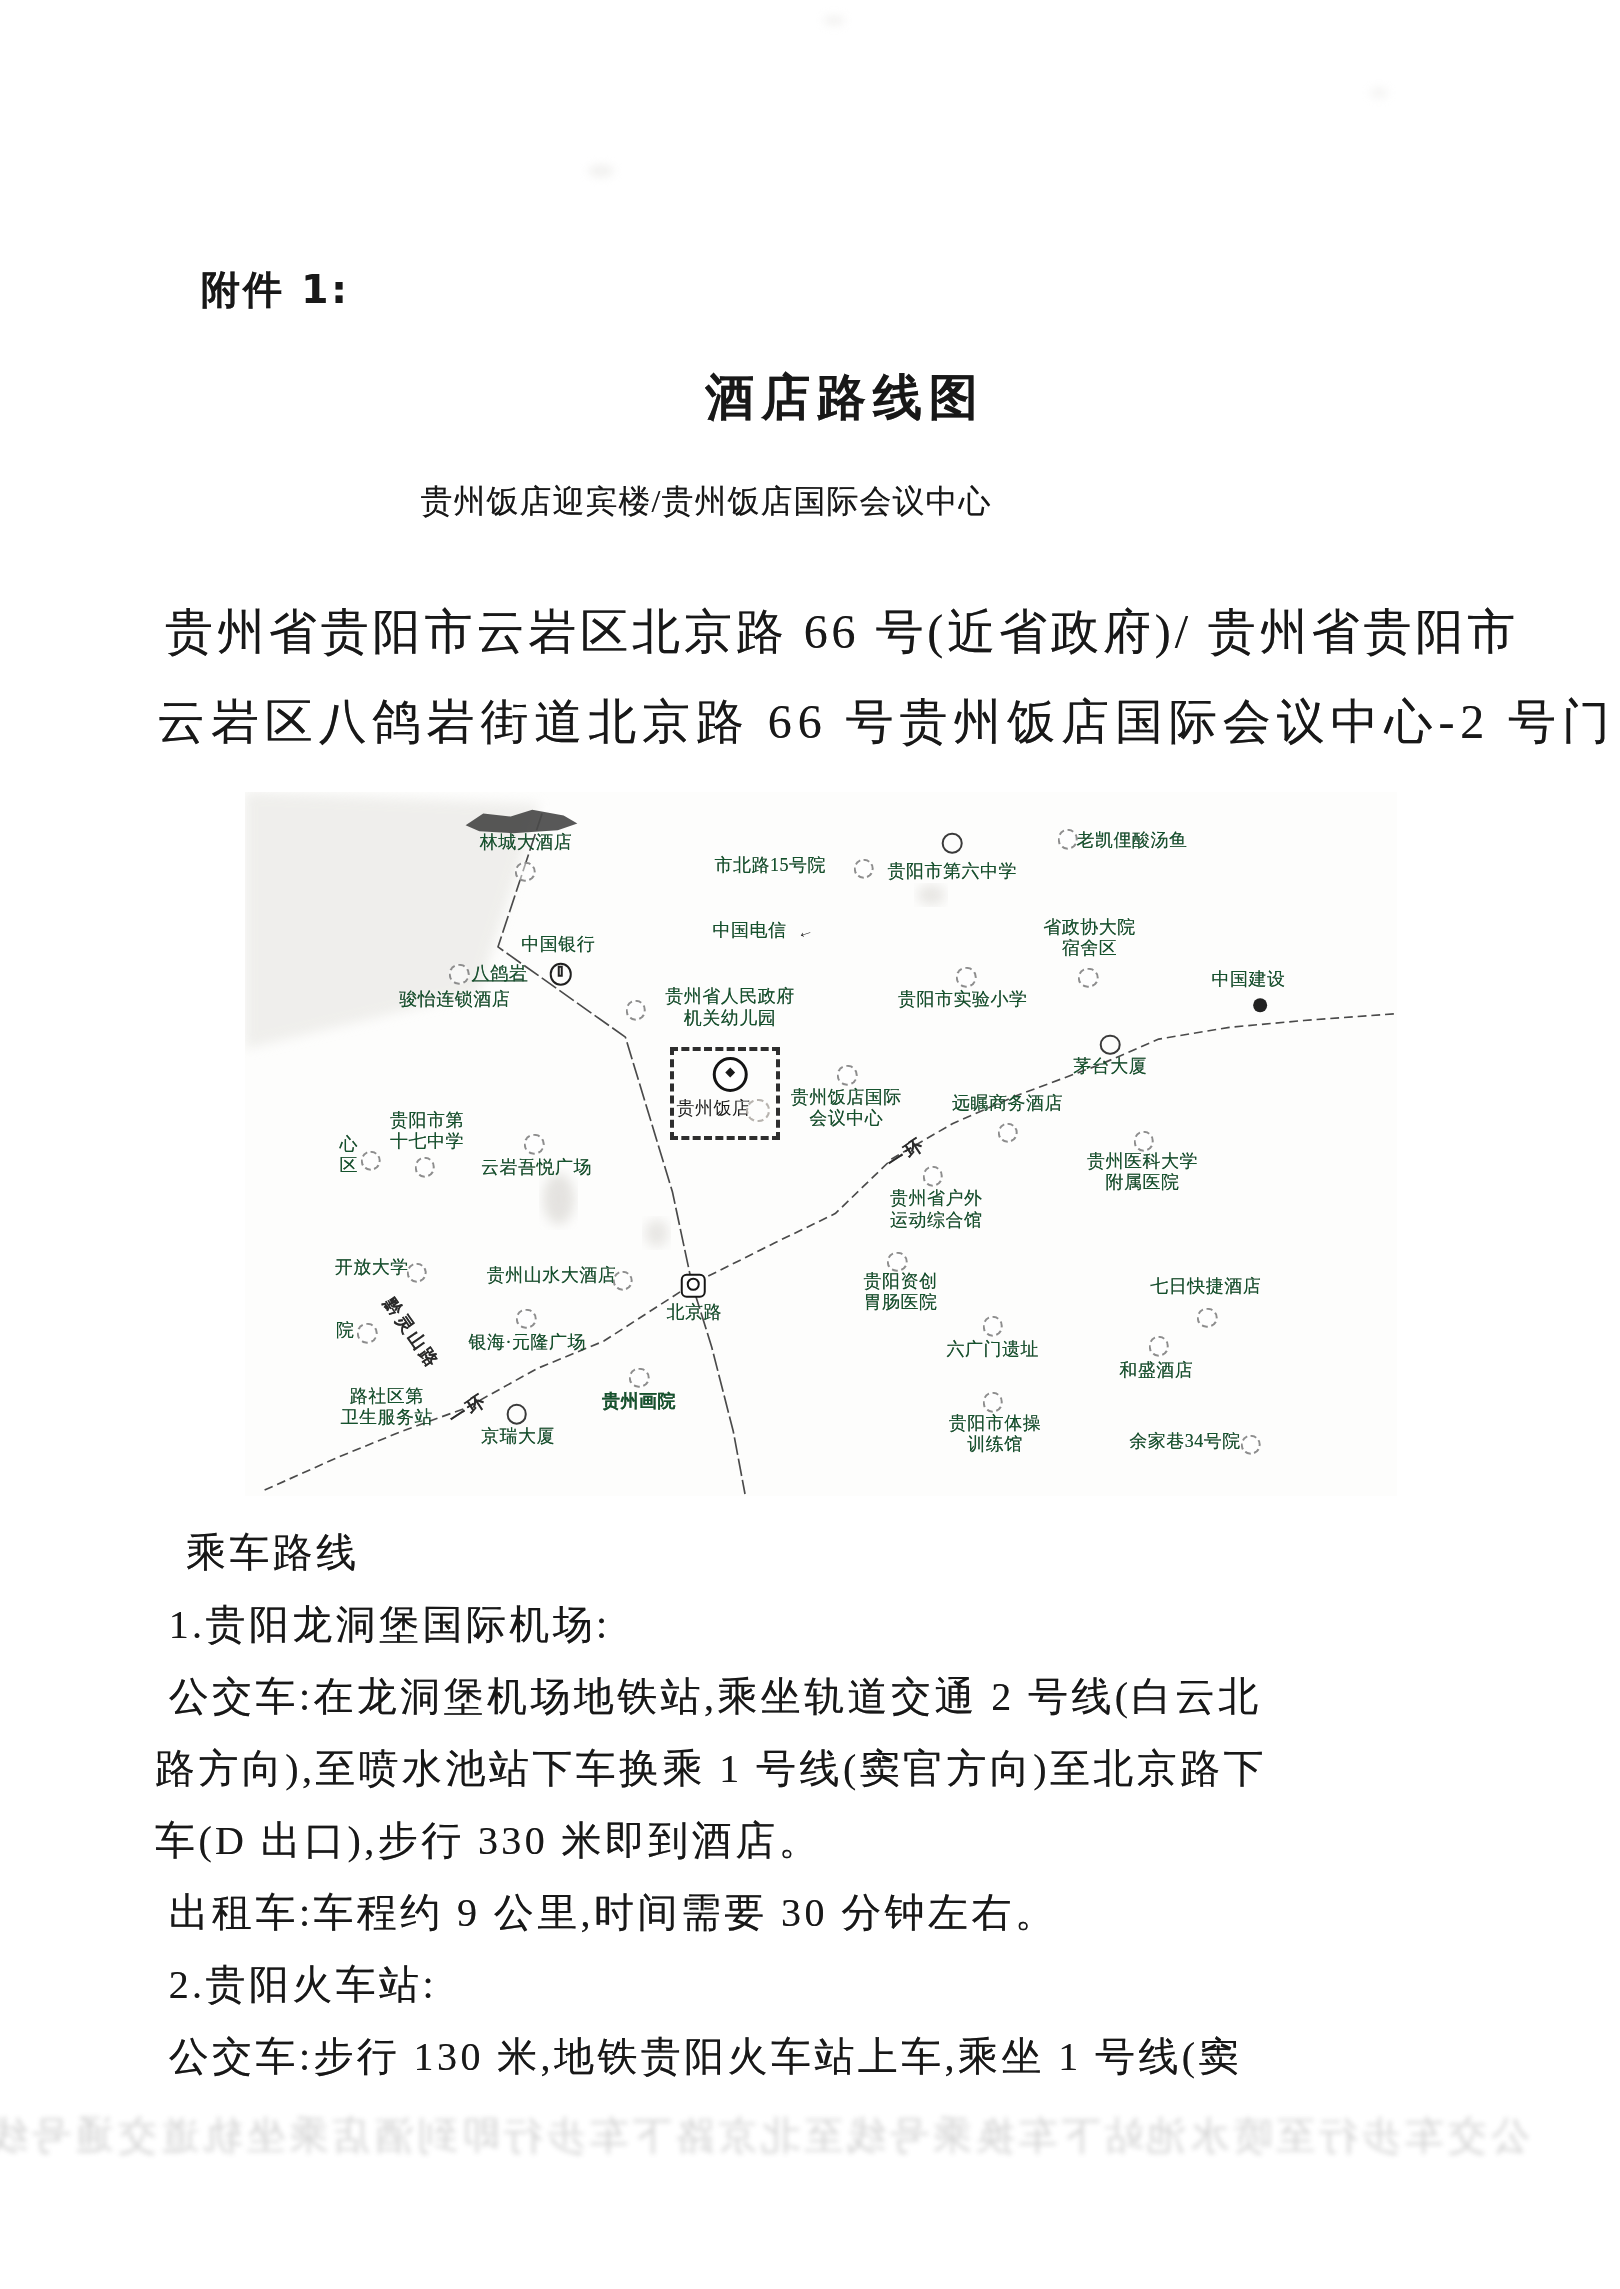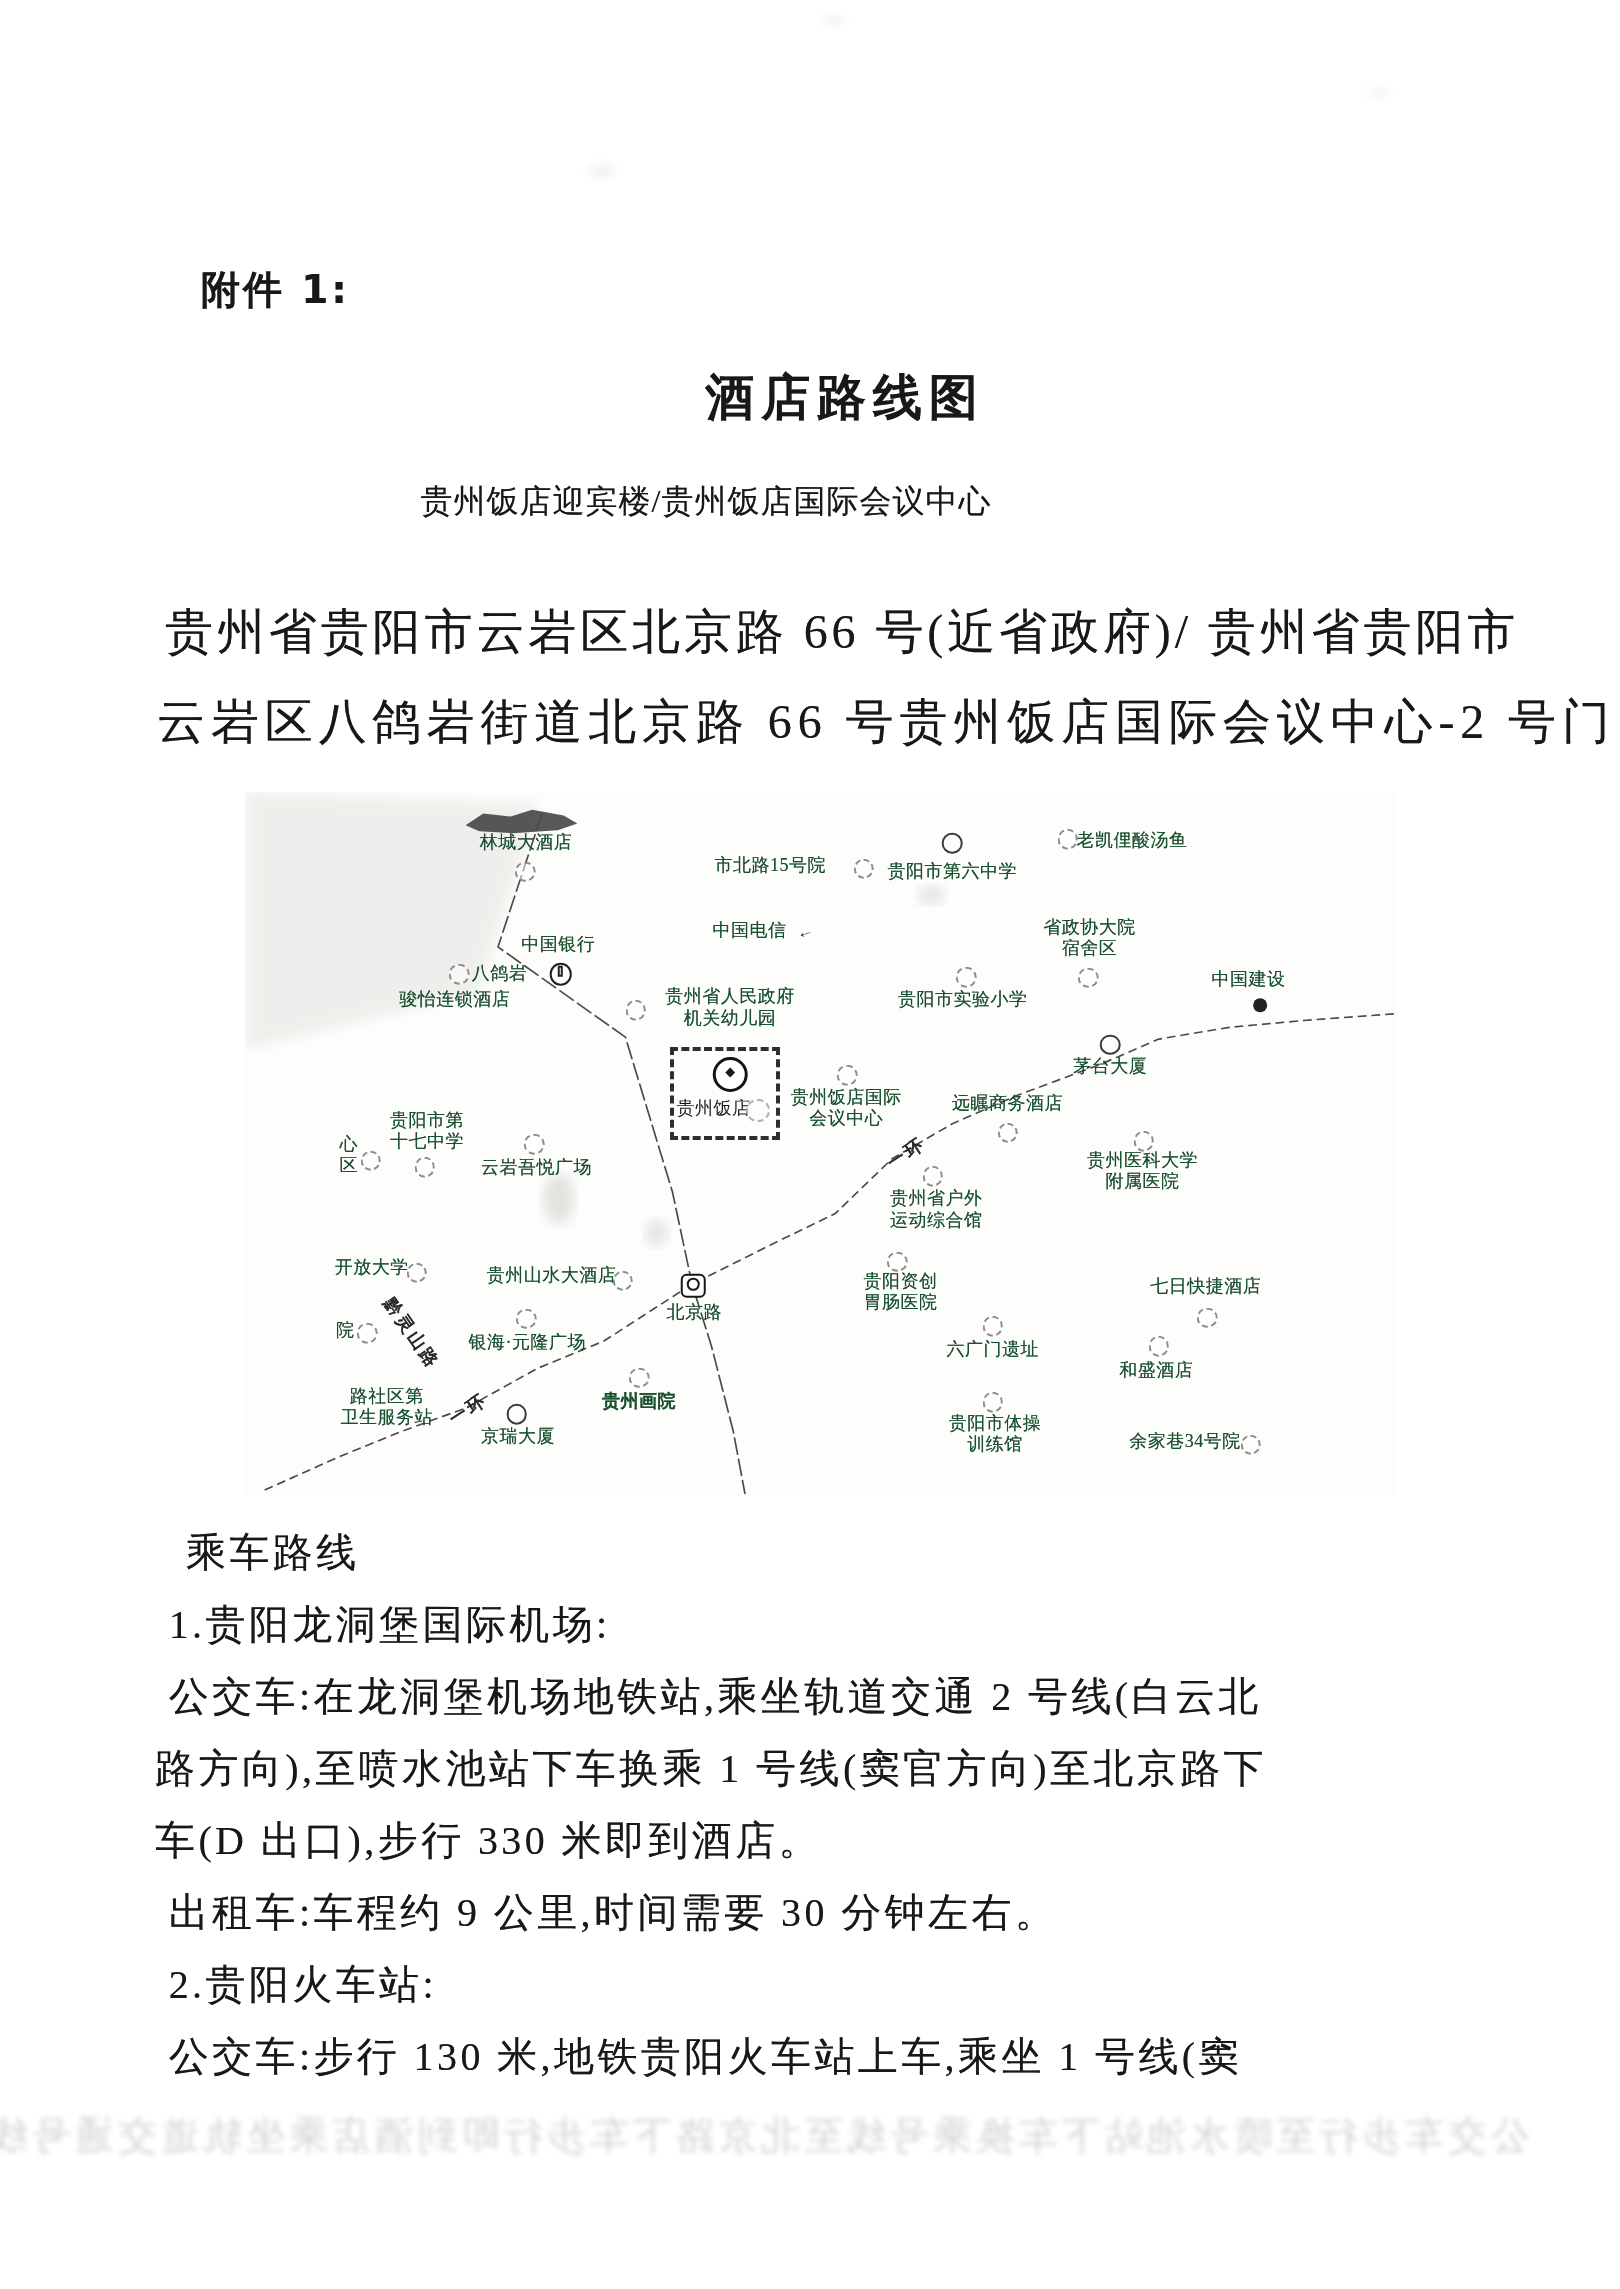--- a/index.html
+++ b/index.html
@@ -99,36 +99,36 @@
         <span class="poi-icon icon-arrow" style="left: 48.6%; top: 19.9%;">←</span>
         <div class="poi-label scan" style="left: 73.3%; top: 20.7%;">省政协大院
 宿舍区</div>
         <span class="poi-icon icon-dot" style="left: 73.2%; top: 26.4%;"></span>
         <div class="poi-label scan" style="left: 87.1%; top: 26.7%;">中国建设</div>
         <span class="poi-icon icon-fill" style="left: 88.1%; top: 30.3%;"></span>
         <div class="poi-label scan" style="left: 27.2%; top: 21.7%;">中国银行</div>
         <span class="poi-icon icon-boc" style="left: 27.4%; top: 25.9%;">
           <i></i>
         </span>
-        <div class="poi-label scan" style="left: 22.1%; top: 25.9%;">八鸽岩</div>
+        <div class="poi-label scan" style="left: 22.1%; top: 25.9%; text-decoration: underline;">八鸽岩</div>
         <span class="poi-icon icon-dot" style="left: 18.6%; top: 25.9%;"></span>
         <div class="poi-label scan" style="left: 18.2%; top: 29.5%;">骏怡连锁酒店</div>
         <div class="poi-label scan" style="left: 42.1%; top: 30.6%;">贵州省人民政府
 机关幼儿园</div>
         <span class="poi-icon icon-dot" style="left: 33.9%; top: 31%;"></span>
         <div class="poi-label scan" style="left: 62.3%; top: 29.5%;">贵阳市实验小学</div>
         <span class="poi-icon icon-dot" style="left: 62.6%; top: 26.3%;"></span>
         <div class="poi-label scan" style="left: 52.2%; top: 44.9%;">贵州饭店国际
 会议中心</div>
         <span class="poi-icon icon-dot" style="left: 52.3%; top: 40.2%;"></span>
         <div class="poi-label scan" style="left: 75.1%; top: 39%;">茅台大厦</div>
         <span class="poi-icon icon-dot-dark" style="left: 75.1%; top: 35.9%;"></span>
         <div class="poi-label scan" style="left: 66.2%; top: 44.3%;">远瞩商务酒店</div>
         <span class="poi-icon icon-dot" style="left: 66.2%; top: 48.4%;"></span>
-        <div class="poi-label scan" style="left: 77.9%; top: 54%; font-family: Liberation Mono, monospace;">贵州医科大学
+        <div class="poi-label scan" style="left: 77.9%; top: 54%;">贵州医科大学
 附属医院</div>
         <span class="poi-icon icon-dot" style="left: 78%; top: 49.6%;"></span>
         <div class="poi-label scan" style="left: 60%; top: 59.3%;">贵州省户外
 运动综合馆</div>
         <span class="poi-icon icon-dot" style="left: 59.7%; top: 54.6%;"></span>
         <div class="poi-label scan" style="left: 56.9%; top: 71%;">贵阳资创
 胃肠医院</div>
         <span class="poi-icon icon-dot" style="left: 56.6%; top: 66.7%;"></span>
         <div class="poi-label scan" style="left: 83.4%; top: 70.3%;">七日快捷酒店</div>
         <span class="poi-icon icon-dot" style="left: 83.5%; top: 74.7%;"></span>

